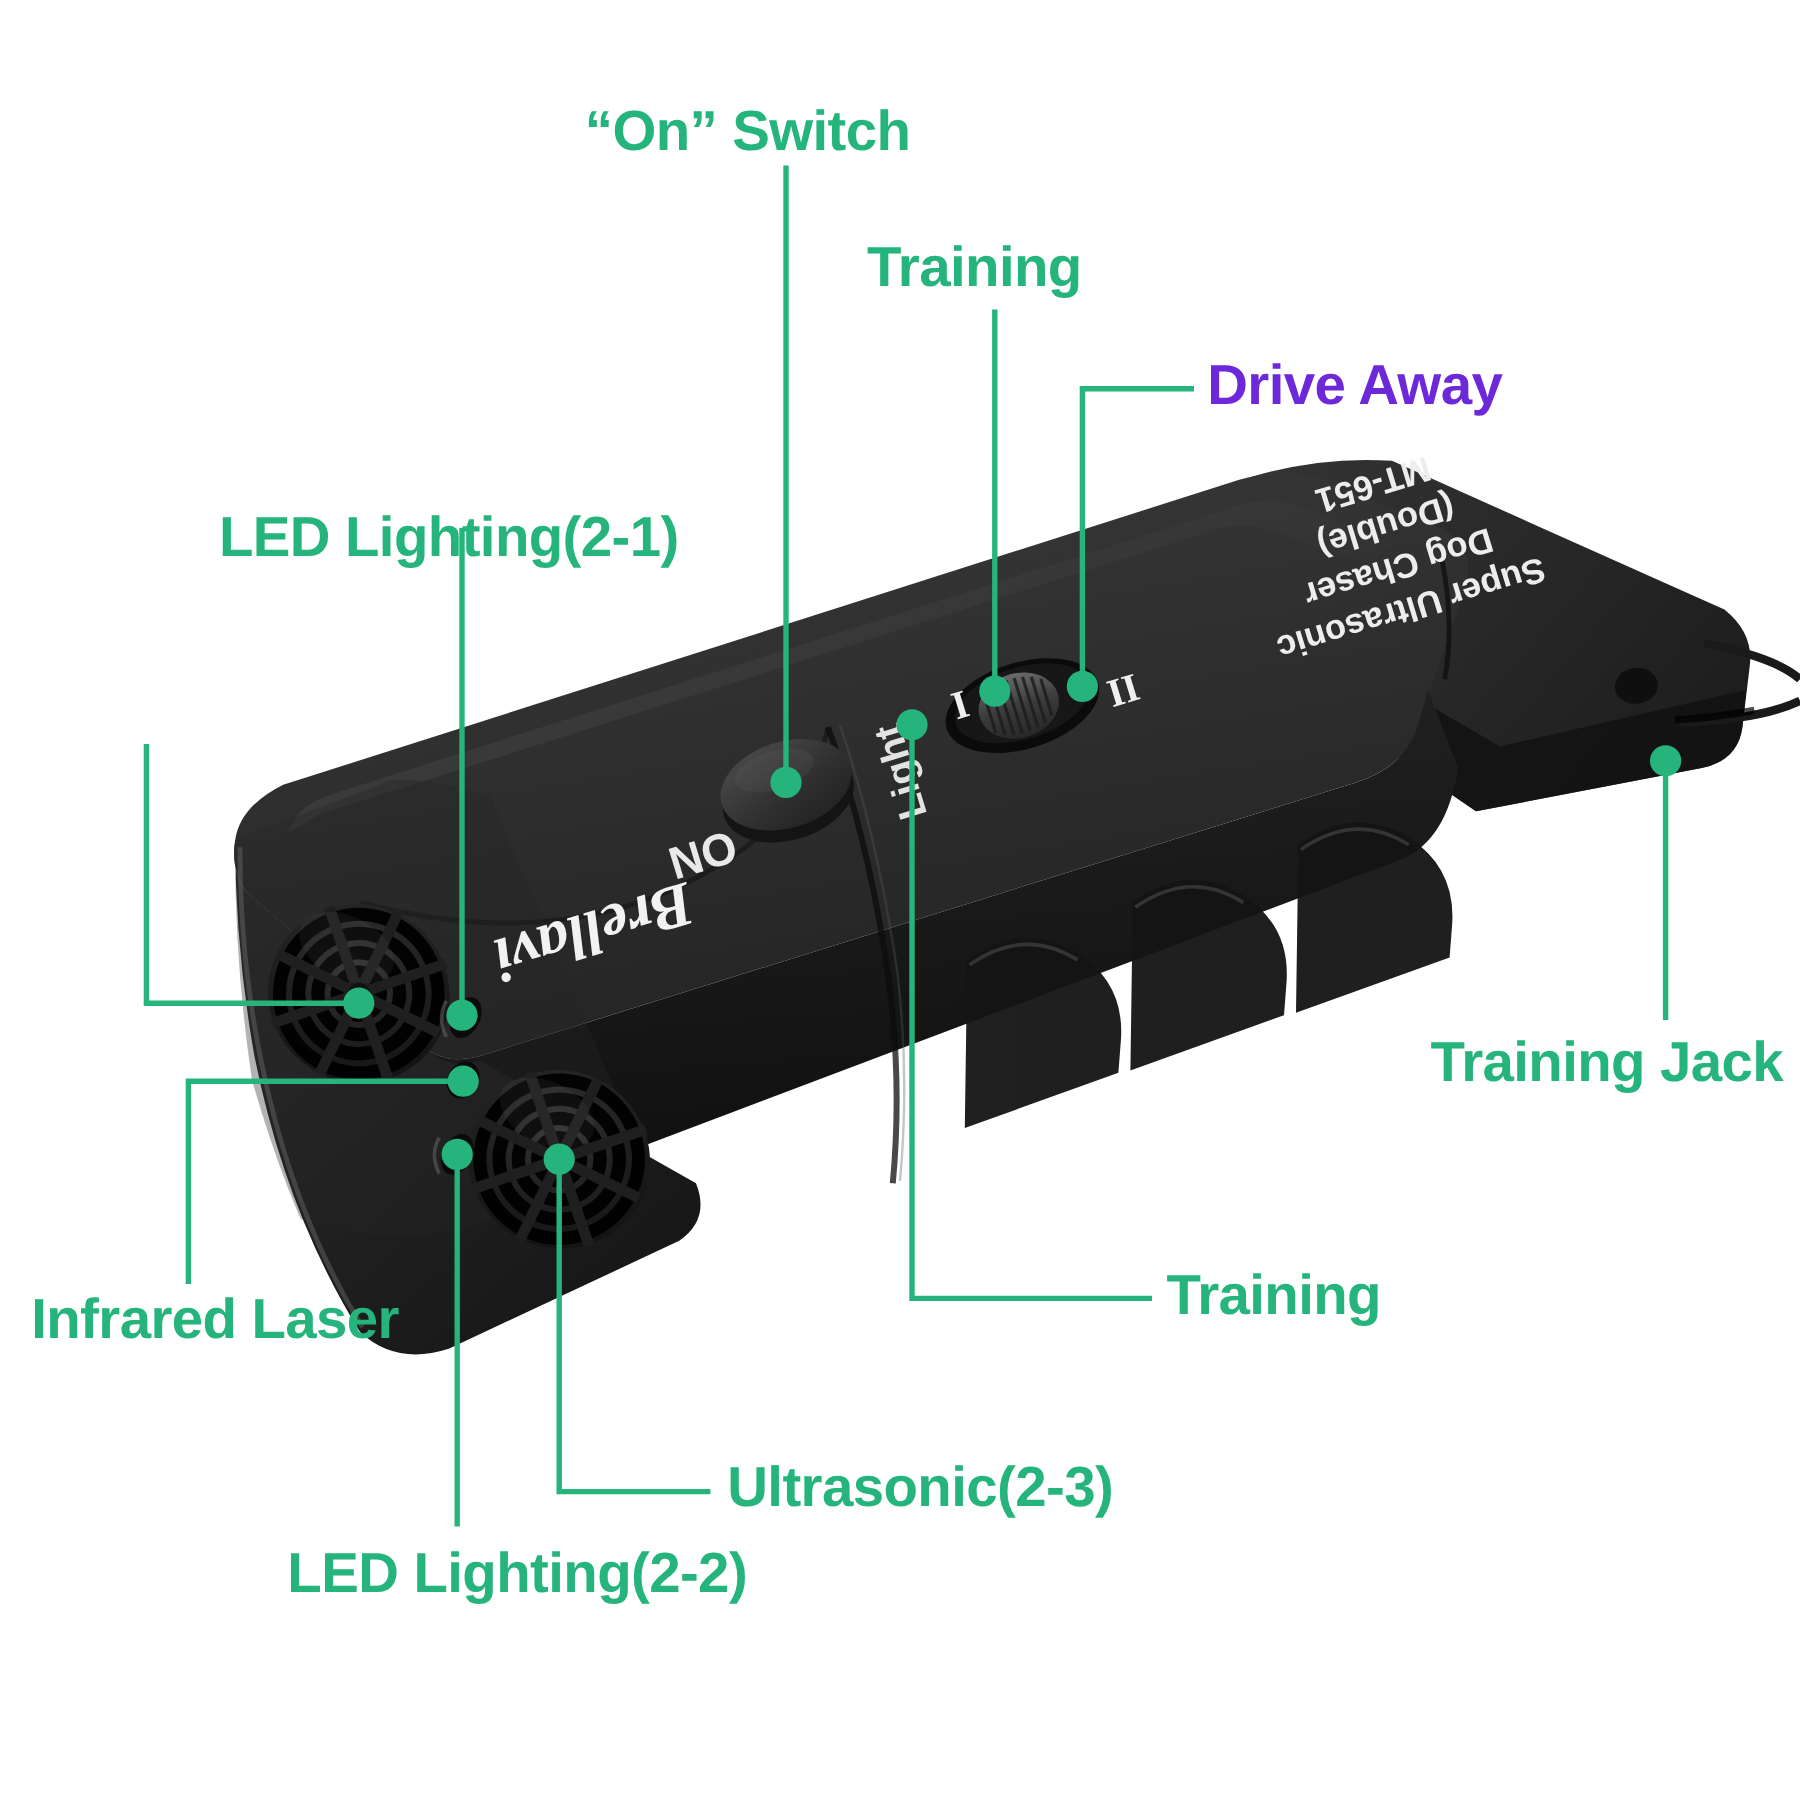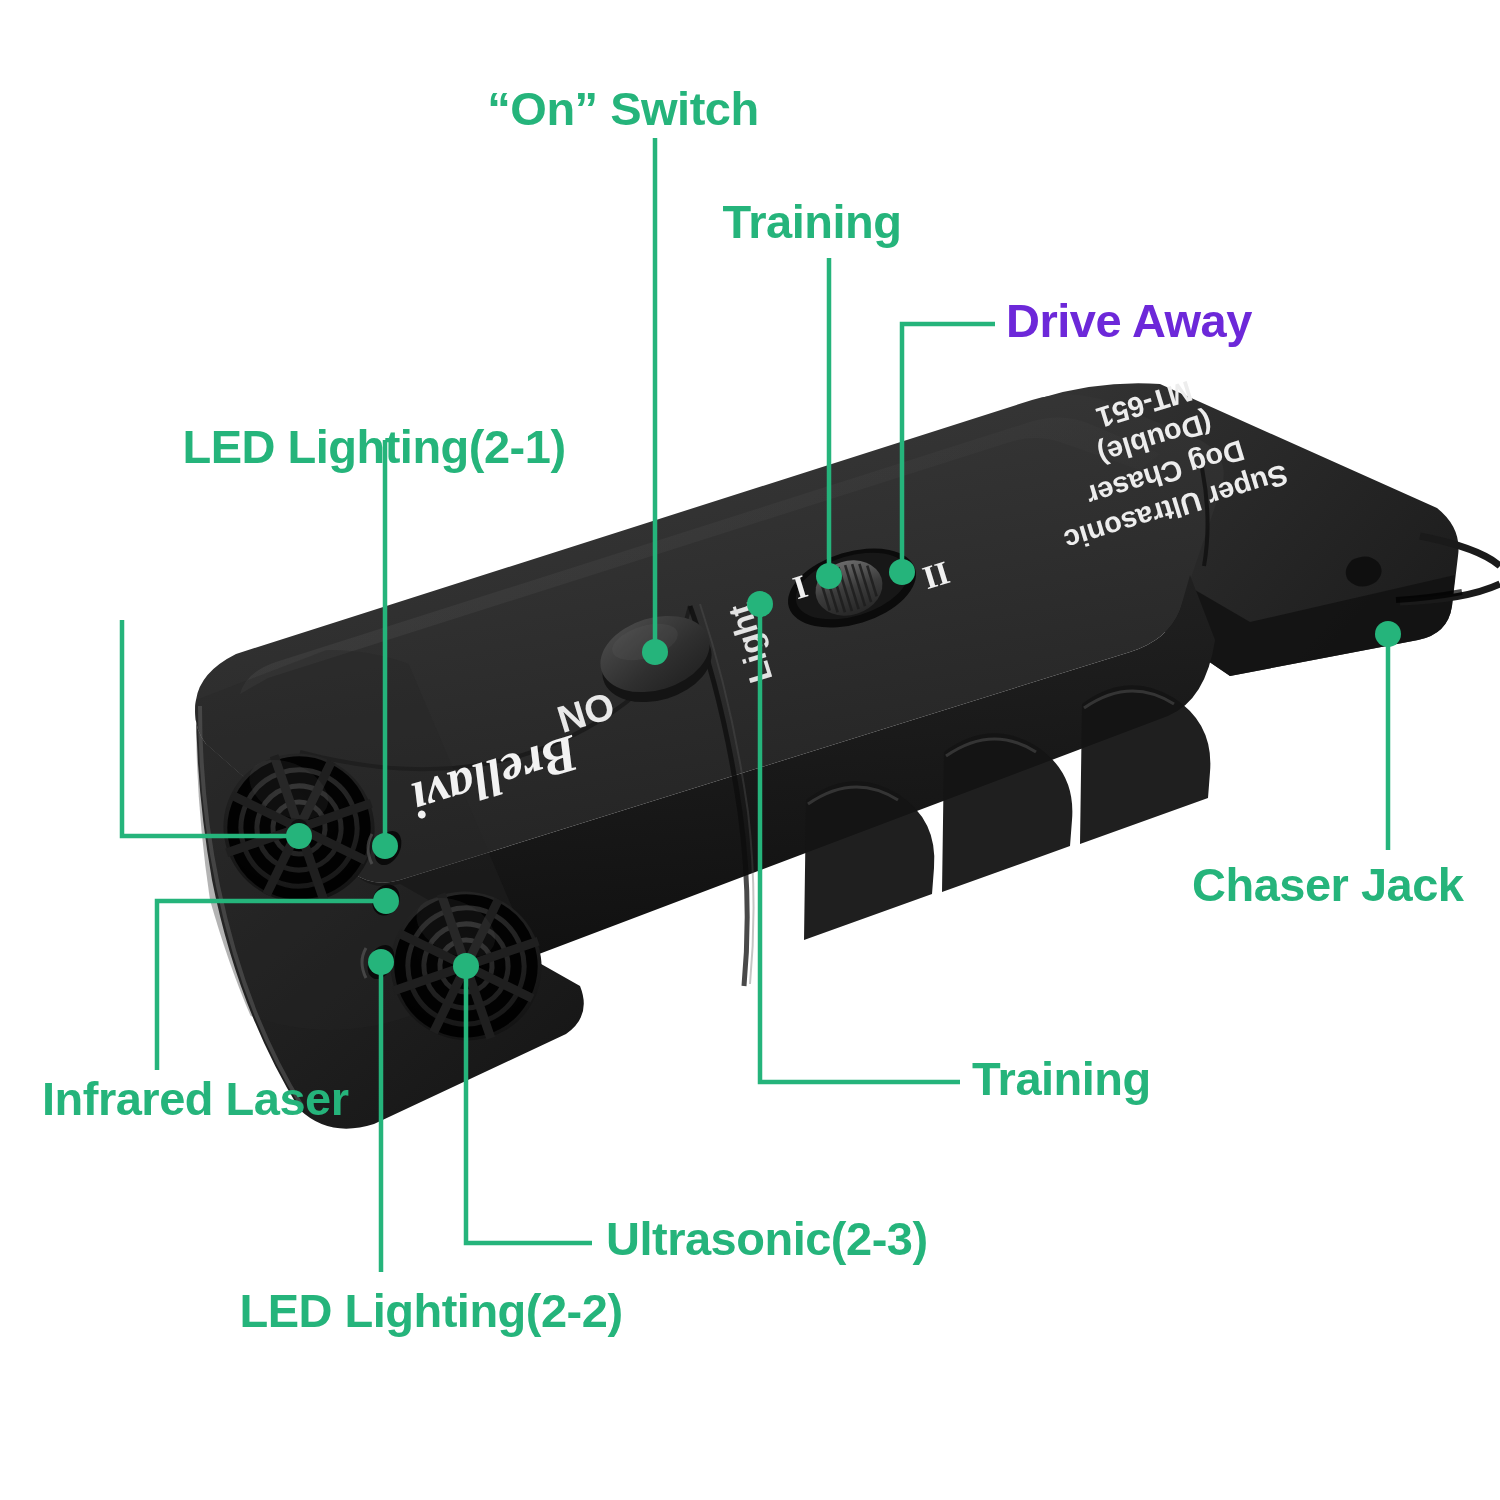--- a/index.html
+++ b/index.html
@@ -266,23 +266,23 @@
 
   <div class="label c" style="left: 623px; top: 84px; color: rgb(37, 180, 123);">“On” Switch</div>
 
   <div class="label c" style="left: 812px; top: 197px; color: rgb(37, 180, 123);">Training</div>
 
   <div class="label" style="left: 1006px; top: 296px; color: #6d28d9;">Drive Away</div>
 
   <div class="label c" style="left: 374px; top: 376px; color: rgb(37, 180, 123); margin-top: 46px;">LED Lighting(2-1)</div>
 
 
-  <div class="label" style="left: 1192px; top: 860px; color: rgb(37, 180, 123);">Chaser Jack</div>
-
-  <div class="label" style="left: 26px; top: 1074px; color: rgb(37, 180, 123); margin-left: 16px;">Infrared Laser</div>
+  <div class="label" style="left: 1192px; top: 860px; color: rgb(37, 180, 123);">Training Jack</div>
+
+  <div class="label" style="left: 26px; top: 1074px; color: rgb(37, 180, 123);">Infrared Laser</div>
 
   <div class="label" style="left: 972px; top: 1054px; color: rgb(37, 180, 123);">Training</div>
 
   <div class="label" style="left: 606px; top: 1214px; color: rgb(37, 180, 123);">Ultrasonic(2-3)</div>
 
   <div class="label c" style="left: 431px; top: 1286px; color: rgb(37, 180, 123);">LED Lighting(2-2)</div>
 
 </div>
 
 </body></html>

